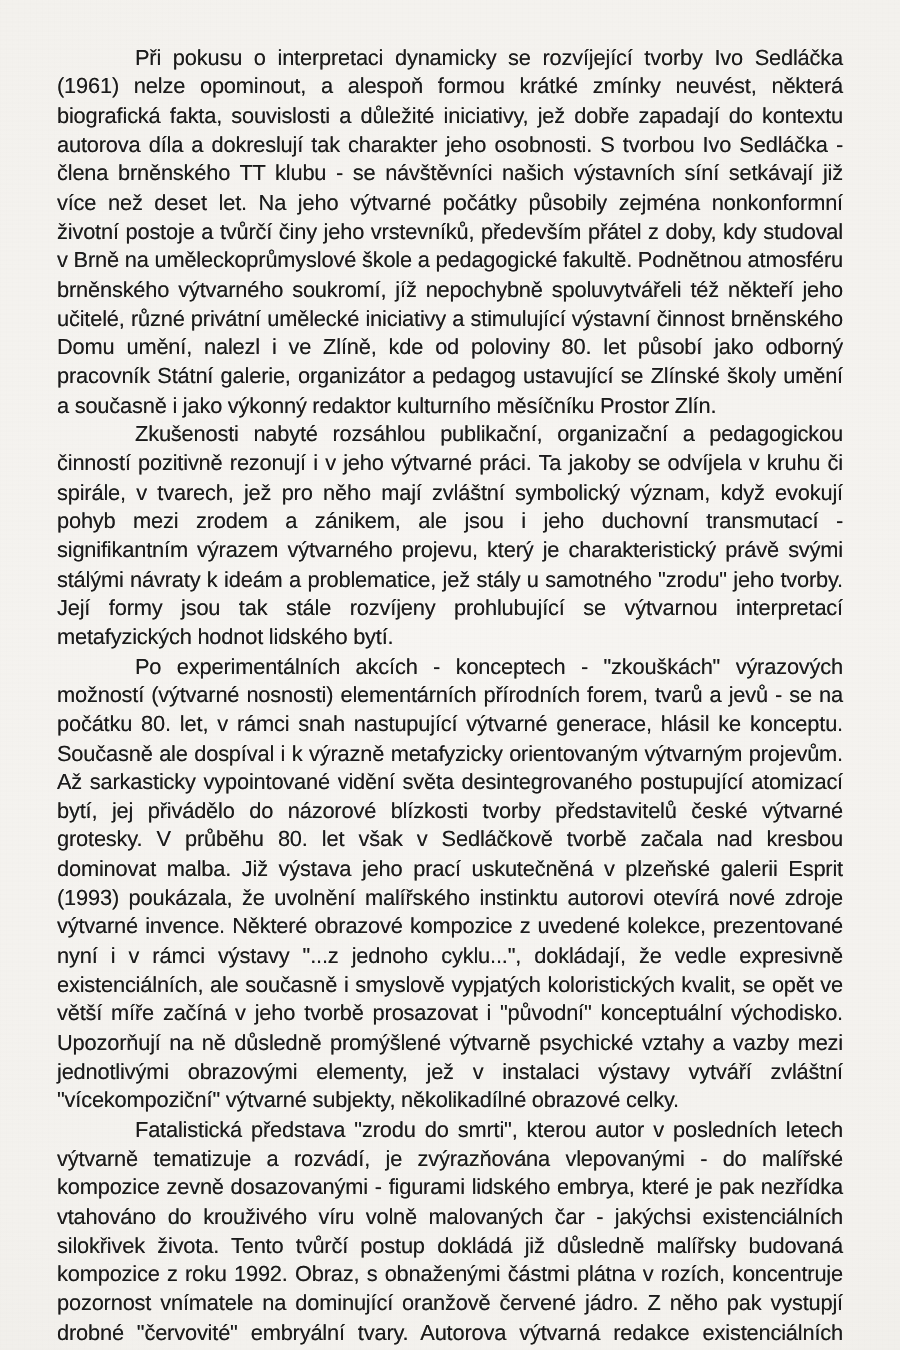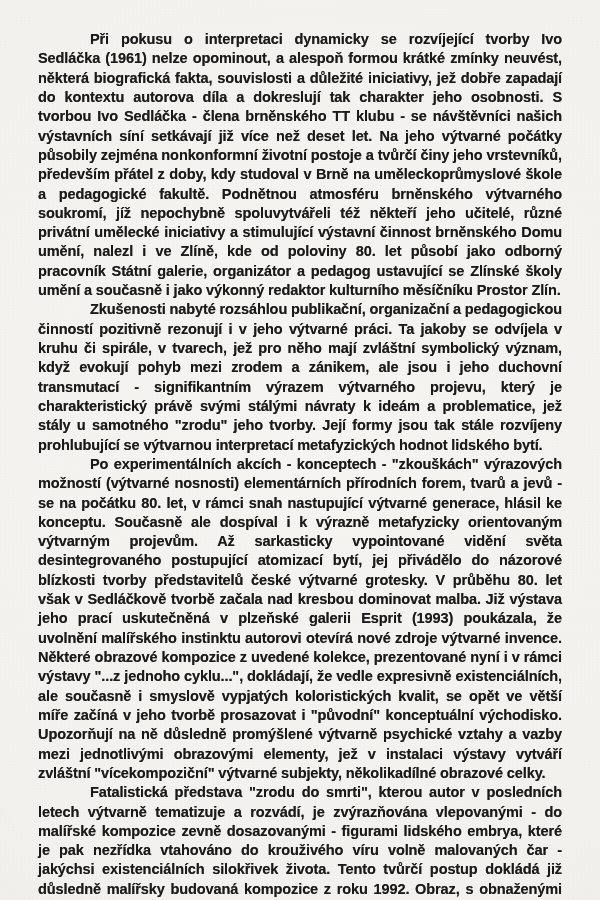--- a/index.html
+++ b/index.html
@@ -16,21 +16,20 @@
   }
 
   
   #page {
     position: relative;
     width: 600px;
     height: 900px;
     background:
       radial-gradient(ellipse 120% 95% at 50% 45%, #f7f5f2 0%, #f3f1ed 62%, #eceae5 92%, #e7e4de 100%);
     box-sizing: border-box;
-    font-weight: bold;
   }
 
   
   #grain {
     position: absolute;
     inset: 0;
     pointer-events: none;
     opacity: .35;
     background-image:
       repeating-linear-gradient(0deg, rgba(0,0,0,.012) 0px, rgba(0,0,0,.012) 1px, rgba(255,255,255,0) 1px, rgba(255,255,255,0) 3px),

